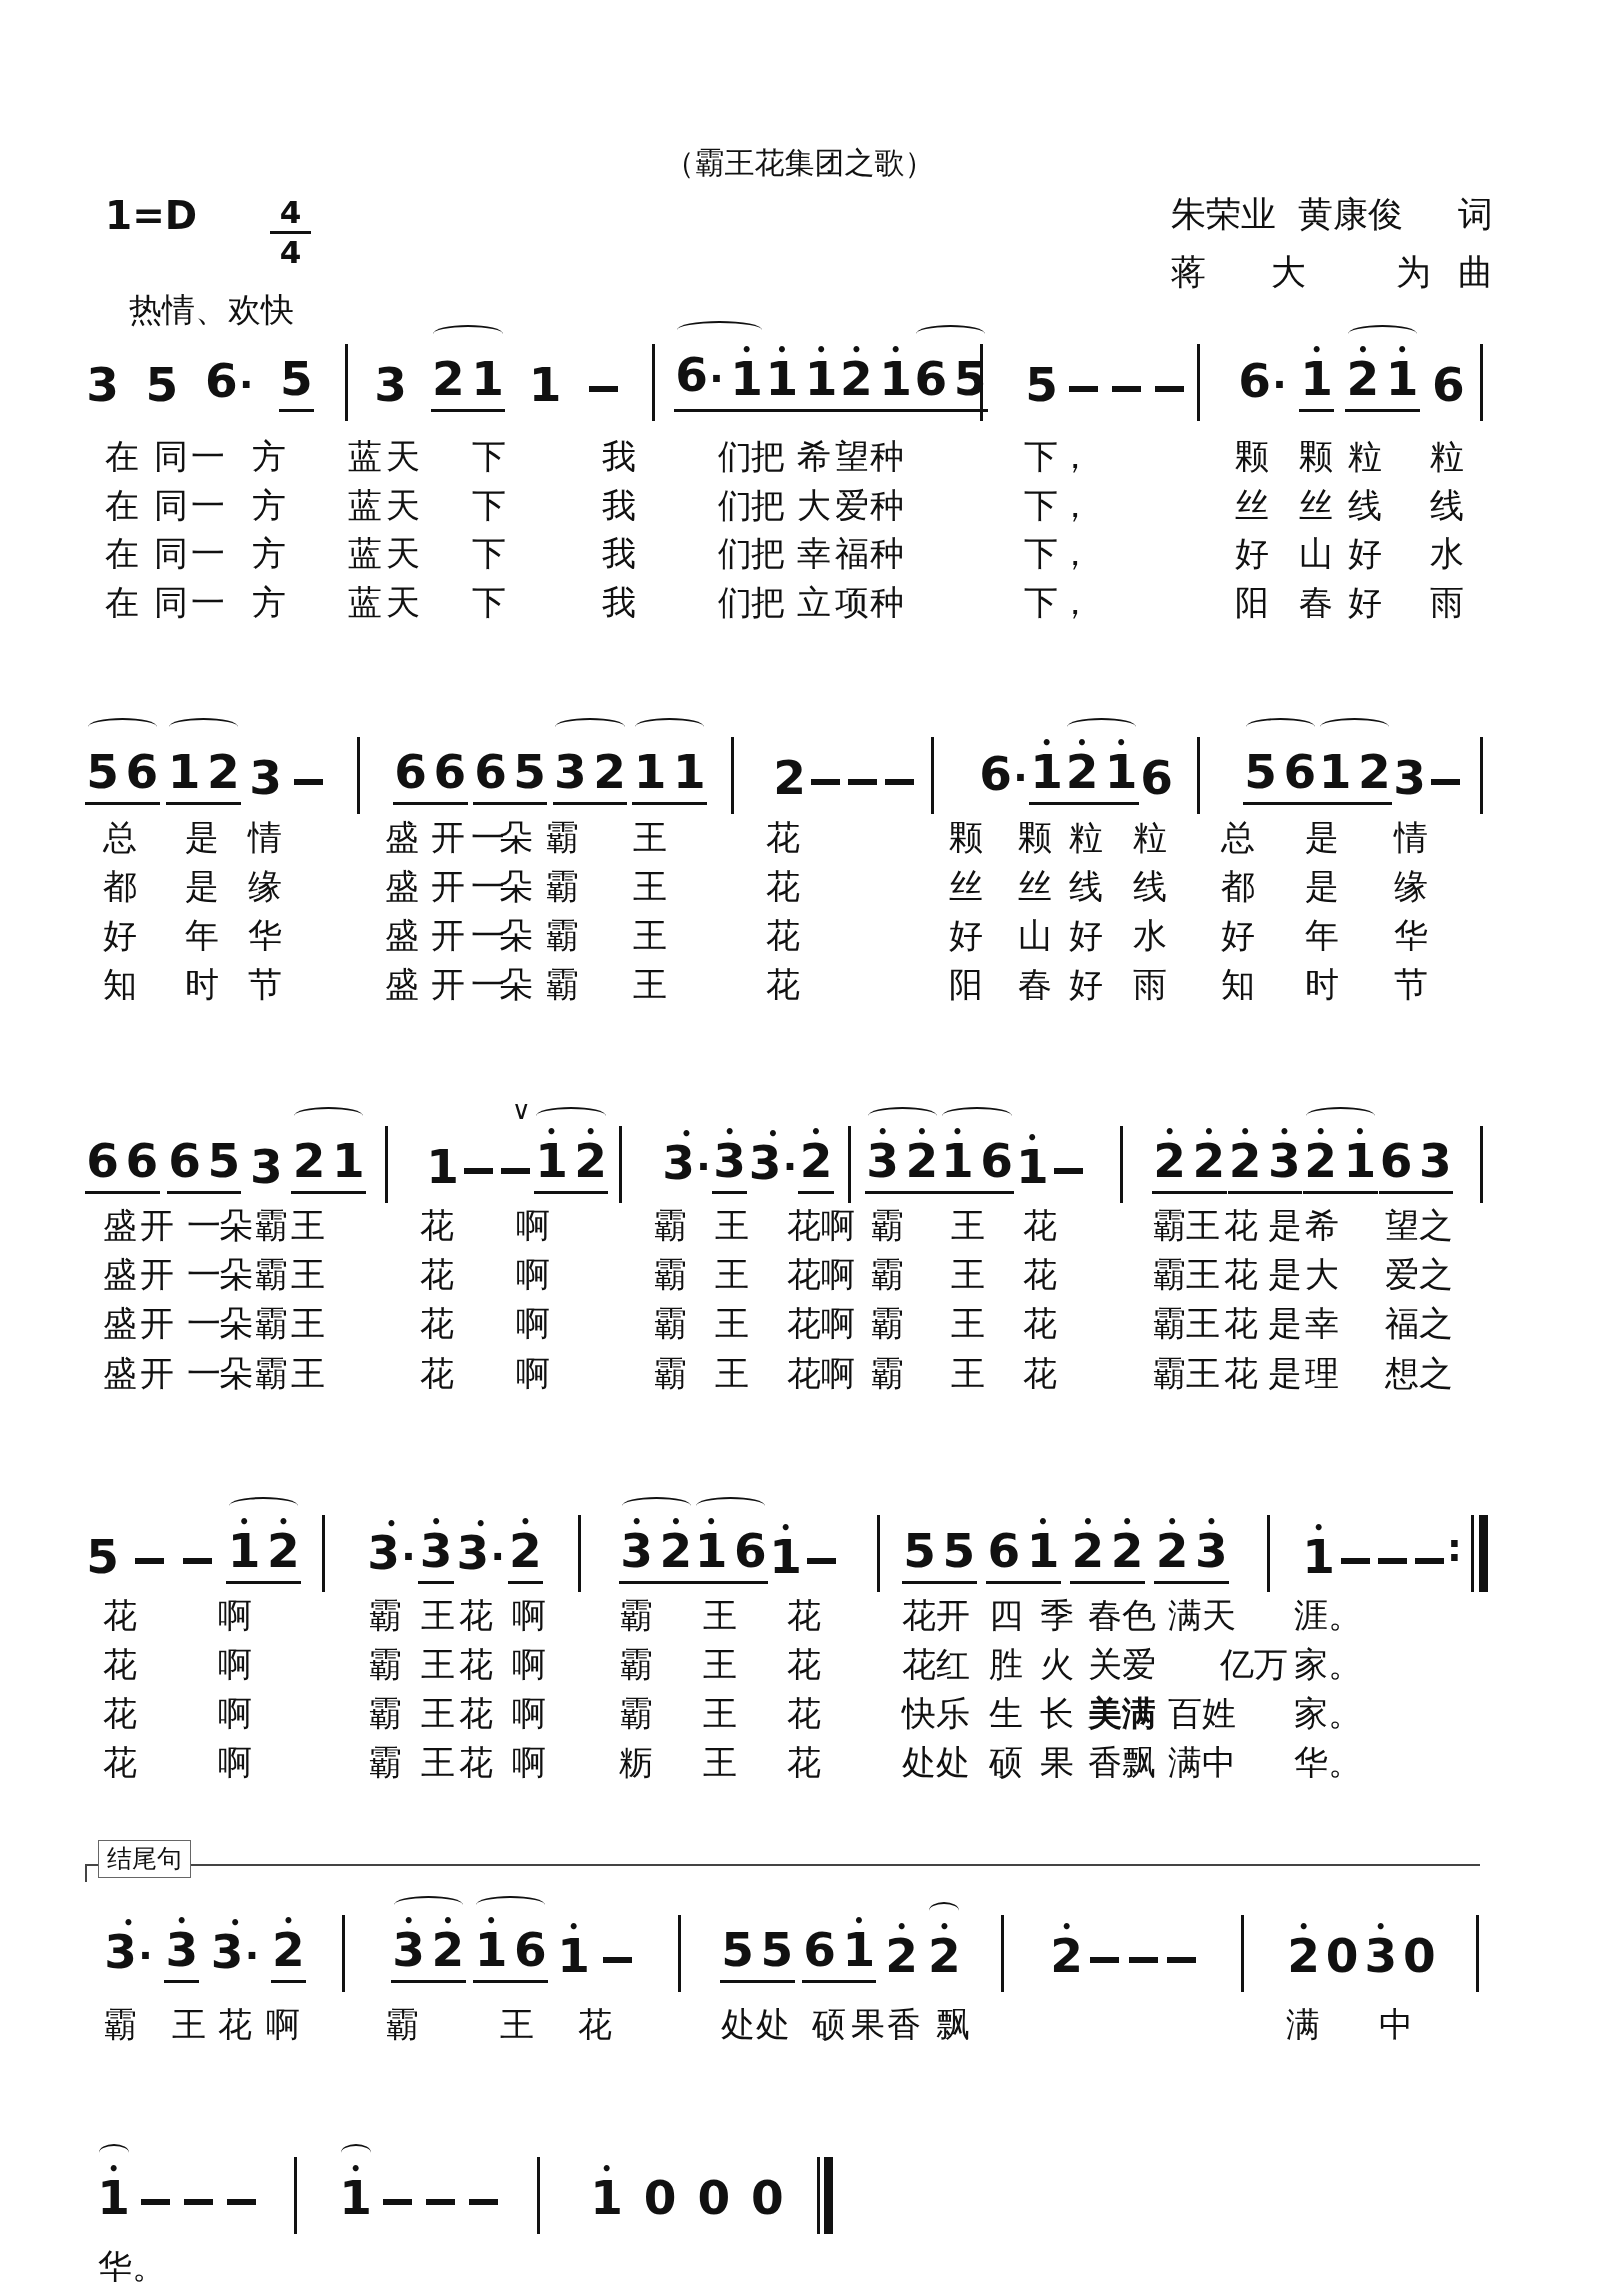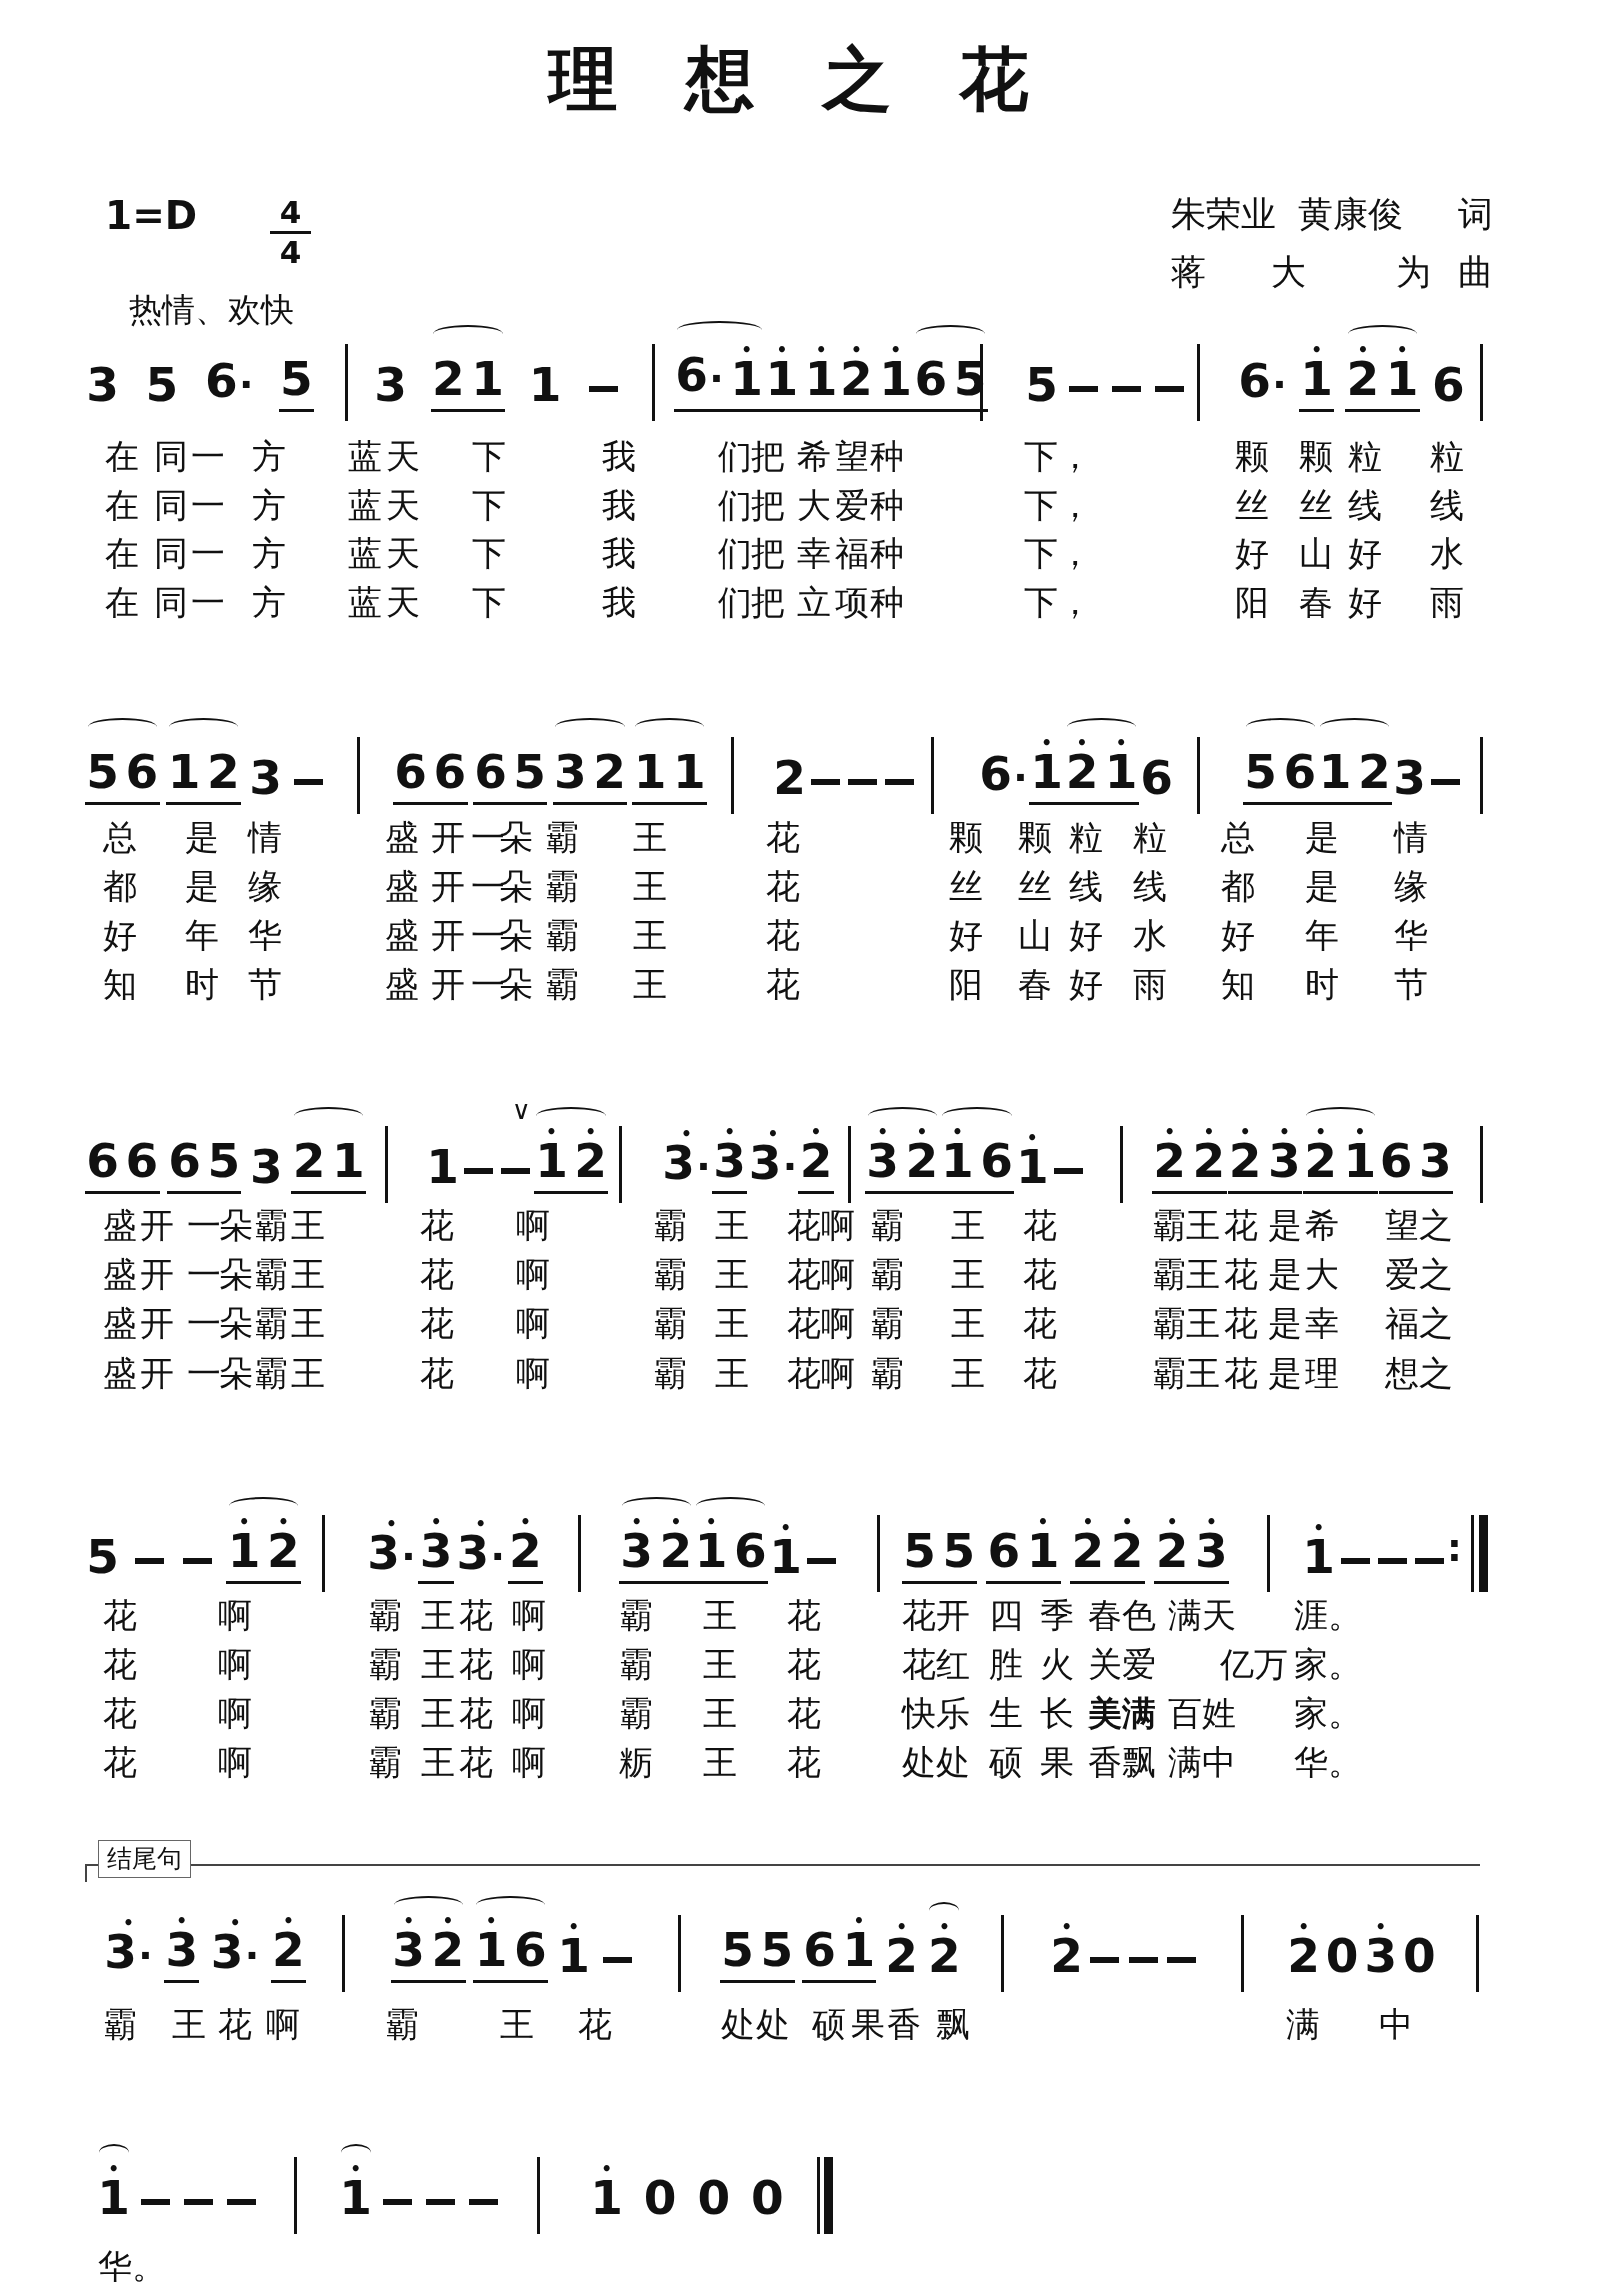--- a/index.html
+++ b/index.html
@@ -36,21 +36,21 @@
   .lyr{position:absolute;font-size:34px;line-height:1.1;white-space:nowrap;}
   .coda-label{position:absolute;font-size:25px;padding:1.3px 7.9px;border:1.3px solid #666;
               background:#fff;white-space:nowrap;}
   .bracket{position:absolute;height:2px;background:#444;}
   .btick{position:absolute;width:2px;height:18.3px;background:#444;}
 </style>
 </head>
 <body>
 
 <div class="page">
-  <h1 class="title">理 想 之 花</h1>
+  <div class="subtitle">（霸王花集团之歌）</div>
   <div id="credits">
       <span class="credit" style="left: 1171px; top: 191px;">朱荣业</span>
       <span class="credit" style="left: 1298px; top: 191px;">黄康俊</span>
       <span class="credit" style="left: 1458px; top: 191px;">词</span>
       <span class="credit" style="left: 1171px; top: 249px;">蒋</span>
       <span class="credit" style="left: 1271px; top: 249px;">大</span>
       <span class="credit" style="left: 1396px; top: 249px;">为</span>
       <span class="credit" style="left: 1458px; top: 249px;">曲</span>
     </div>
   <div class="key">1=D</div>

